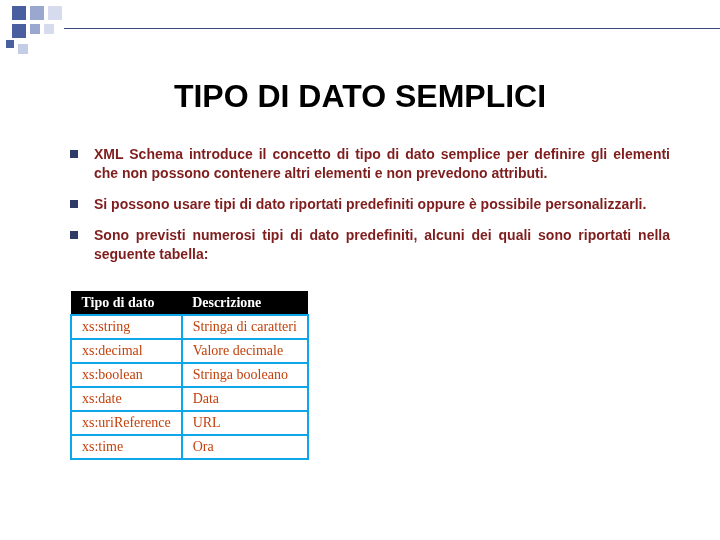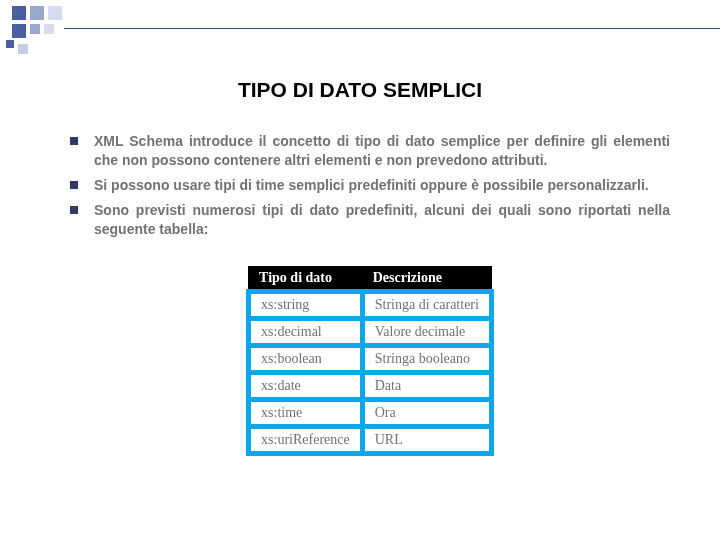--- a/index.html
+++ b/index.html
@@ -15,21 +15,21 @@
   .deco {
     position: absolute;
     top: 0;
     left: 0;
   }
   .sq {
     position: absolute;
   }
   .title {
     text-align: center;
-    font-size: 21px;
+    font-size: 32px;
     font-weight: bold;
     margin-top: 78px;
     margin-bottom: 30px;
   }
   .content {
     padding-left: 70px;
     padding-right: 50px;
   }
   .bullets {
     list-style: none;
@@ -37,53 +37,54 @@
     margin: 0;
   }
   .bullets li {
     position: relative;
     padding-left: 24px;
     font-size: 14px;
     font-weight: bold;
     text-align: justify;
     margin-bottom: 6px;
     line-height: 1.35;
-    color: #737373;
+    color: #7f1d1d;
+    margin-top: 12px;
   }
   .bullets li::before {
     content: "";
     position: absolute;
     left: 0;
     top: 5px;
     width: 8px;
     height: 8px;
     background: #2f3a66;
   }
   .table-wrap {
     display: flex;
-    justify-content: center;
+    justify-content: flex-start;
     margin-top: 28px;
   }
   table {
     border-collapse: collapse;
     font-family: "Times New Roman", Times, serif;
     font-size: 14px;
   }
   th {
     background: #000;
     color: #fff;
     font-weight: bold;
     text-align: left;
     padding: 3px 10px;
     border: 1px solid #000;
   }
   td {
-    border: 5px solid #0ea5e9;
+    border: 2px solid #0ea5e9;
     padding: 3px 10px;
-    color: #737373;
+    color: #c2410c;
   }
 </style>
 </head>
 <body>
 
 <div class="deco">
     <div class="sq" style="left: 12px; top: 6px; width: 14px; height: 14px; background: rgb(74, 95, 160);"></div>
     <div class="sq" style="left: 30px; top: 6px; width: 14px; height: 14px; background: rgb(154, 168, 207);"></div>
     <div class="sq" style="left: 48px; top: 6px; width: 14px; height: 14px; background: rgb(214, 220, 237);"></div>
     <div class="sq" style="left: 12px; top: 24px; width: 14px; height: 14px; background: rgb(74, 95, 160);"></div>
@@ -92,21 +93,21 @@
     <div class="sq" style="left: 18px; top: 44px; width: 10px; height: 10px; background: rgb(196, 205, 230);"></div>
     <div class="sq" style="left: 6px; top: 40px; width: 8px; height: 8px; background: rgb(74, 95, 160);"></div>
     <div style="position: absolute; left: 64px; top: 28px; width: 656px; height: 1px; background: rgb(58, 74, 122);"></div>
   </div>
 
 <h1 class="title">TIPO DI DATO SEMPLICI</h1>
 
 <div class="content">
   <ul class="bullets">
       <li><span>XML Schema introduce il concetto di </span><span style="font-weight: bold;">tipo di dato semplice</span><span> per definire gli elementi che non possono contenere altri elementi e non prevedono attributi.</span></li>
-      <li><span>Si possono usare tipi di time semplici predefiniti oppure è possibile personalizzarli.</span></li>
+      <li><span>Si possono usare tipi di dato riportati predefiniti oppure è possibile personalizzarli.</span></li>
       <li><span>Sono previsti numerosi tipi di dato predefiniti, alcuni dei quali sono riportati nella seguente tabella:</span></li>
     </ul>
 
   <div class="table-wrap">
     <table>
       <thead>
           <tr>
             <th>Tipo di dato</th>
             <th>Descrizione</th>
           </tr>
@@ -122,23 +123,23 @@
           </tr>
           <tr>
             <td>xs:boolean</td>
             <td>Stringa booleano</td>
           </tr>
           <tr>
             <td>xs:date</td>
             <td>Data</td>
           </tr>
           <tr>
+            <td>xs:uriReference</td>
+            <td>URL</td>
+          </tr>
+          <tr>
             <td>xs:time</td>
             <td>Ora</td>
-          </tr>
-          <tr>
-            <td>xs:uriReference</td>
-            <td>URL</td>
           </tr>
         </tbody>
     </table>
   </div>
 </div>
 
 </body></html>

